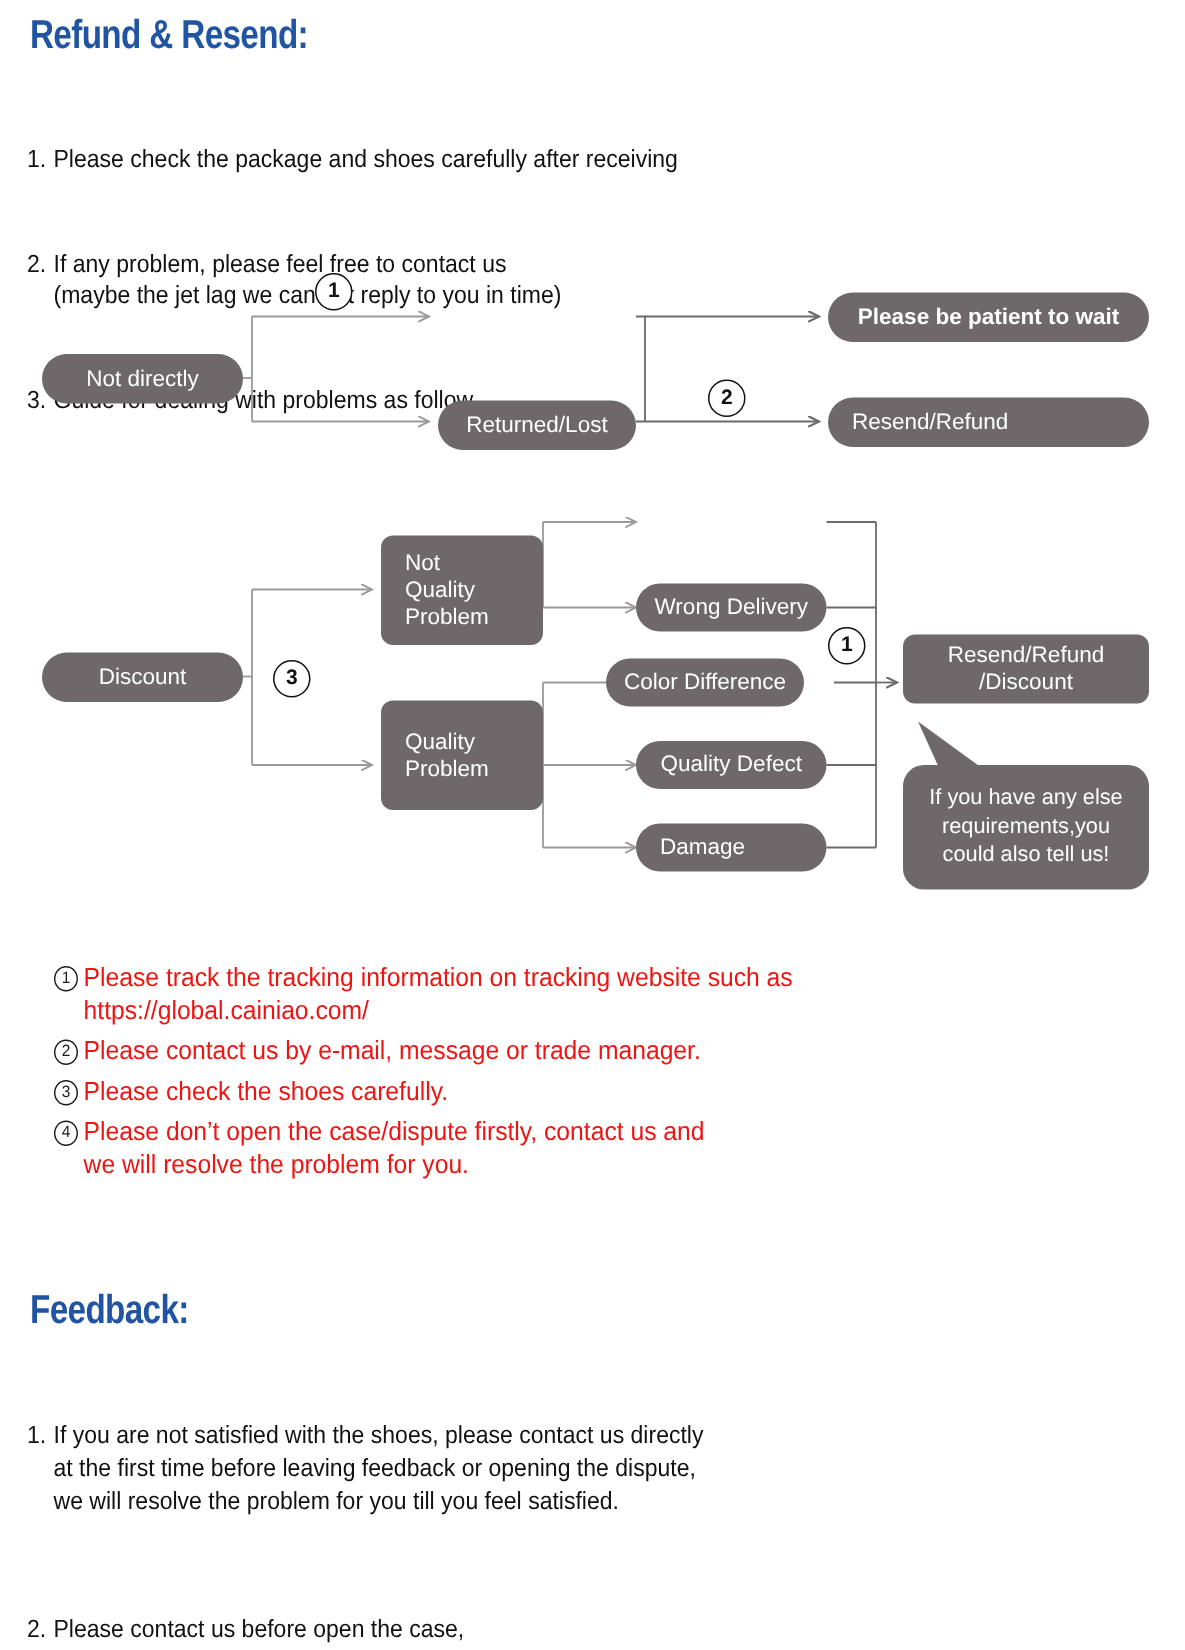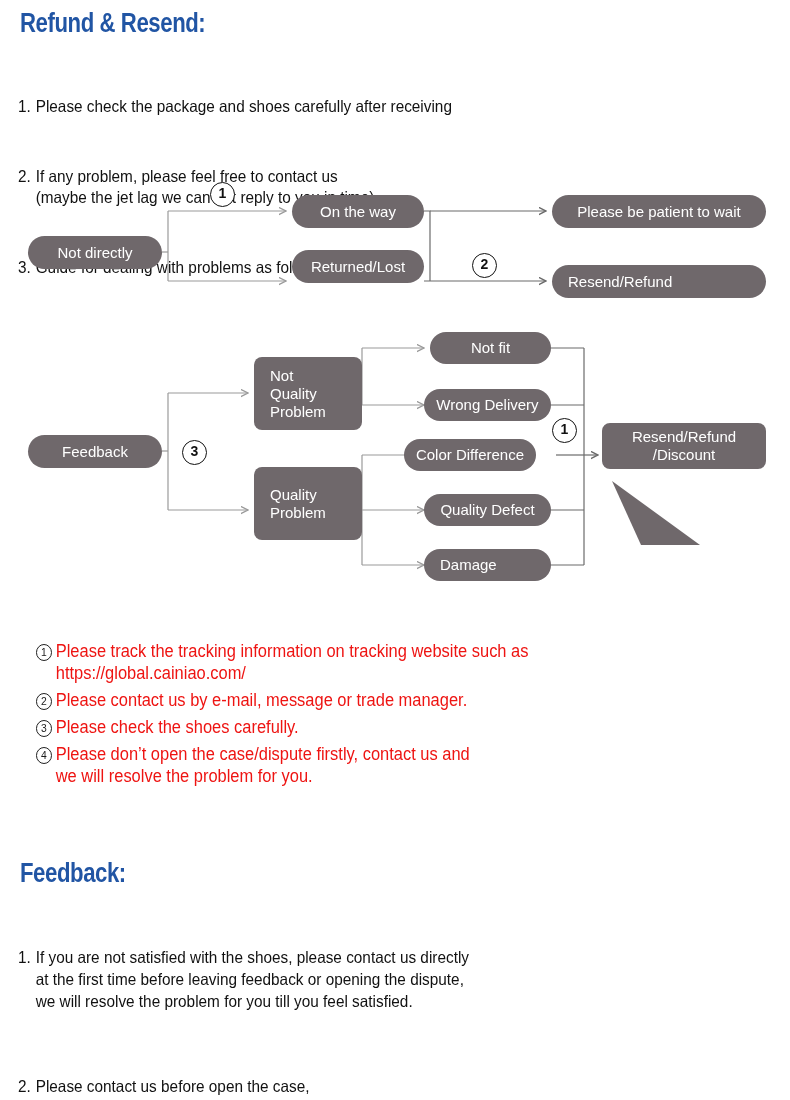--- a/index.html
+++ b/index.html
@@ -125,57 +125,58 @@
     <path d="M556,455 L584,455" stroke="#6b6b6b" stroke-width="1.2" fill="none"></path>
     <path d="M551,510 L584,510" stroke="#6b6b6b" stroke-width="1.2" fill="none"></path>
     <path d="M551,565 L584,565" stroke="#6b6b6b" stroke-width="1.2" fill="none"></path>
     <path d="M584,455 L598,455" stroke="#6b6b6b" stroke-width="1.2" fill="none" marker-end="url(#ahd)"></path>
 
     <path d="M612,481 L700,545 L641,545 Z" fill="#6f686b"></path>
   </svg>
 
   <div class="node pill" id="n-not-received" style="left:28px;top:236px;width:134px;height:33px;">Not directly</div>
 
-  <div class="node pill" id="n-on-the-way" style="left:292px;top:195px;width:132px;height:33px;">On the way</div>
-
-  <div class="node pill" id="n-returned-lost" style="left:292px;top:250px;width:132px;height:33px;">Returned/Lost</div>
-
-  <div class="node pill" id="n-be-patient" style="left:552px;top:195px;width:214px;height:33px;">Please be patient to wait</div>
+
+  <div class="node pill" id="n-returned-lost" style="left:292px;top:267px;width:132px;height:33px;">Returned/Lost</div>
+
+  <div class="node pill" id="n-be-patient" style="left:552px;top:195px;width:214px;height:33px;font-weight:bold;">Please be patient to wait</div>
 
   <div class="node pill left-text" id="n-resend-refund" style="left:552px;top:265px;width:214px;height:33px;">Resend/Refund</div>
 
   <div class="step" style="left:210px;top:182px;">1</div>
   <div class="step" style="left:472px;top:253px;">2</div>
 
-  <div class="node pill" id="n-received" style="left:28px;top:435px;width:134px;height:33px;">Feedback</div>
+  <div class="node pill" id="n-received" style="left:28px;top:435px;width:134px;height:33px;">Discount</div>
 
   <div class="step" style="left:182px;top:440px;">3</div>
 
   <div class="node rrect left-text" id="n-not-quality" style="left:254px;top:357px;width:108px;height:73px;white-space:pre-line;">Not
 Quality
 Problem</div>
 
   <div class="node rrect left-text" id="n-quality" style="left:254px;top:467px;width:108px;height:73px;white-space:pre-line;">Quality
 Problem</div>
 
-  <div class="node pill" id="n-not-fit" style="left:430px;top:332px;width:121px;height:32px;">Not fit</div>
 
   <div class="node pill" id="n-wrong-delivery" style="left:424px;top:389px;width:127px;height:32px;">Wrong Delivery</div>
 
   <div class="node pill" id="n-color-difference" style="left:404px;top:439px;width:132px;height:32px;">Color Difference</div>
 
   <div class="node pill" id="n-quality-defect" style="left:424px;top:494px;width:127px;height:32px;">Quality Defect</div>
 
   <div class="node pill left-text" id="n-damage" style="left:424px;top:549px;width:127px;height:32px;">Damage</div>
 
   <div class="step" style="left:552px;top:418px;">1</div>
 
   <div class="node rrect" id="n-resend-discount" style="left:602px;top:423px;width:164px;height:46px;white-space:pre-line;">Resend/Refund
 /Discount</div>
 
+  <div id="bubble" style="left:602px;top:510px;width:164px;height:83px;white-space:pre-line;">If you have any else
+requirements,you
+could also tell us!</div>
 
   <div id="red-list">
     <div class="red-item">
       <span class="red-num"><span class="circ">1</span></span>
       <span class="red-body">Please track the tracking information on tracking website such as
 https://global.cainiao.com/</span>
     </div>
     <div class="red-item">
       <span class="red-num"><span class="circ">2</span></span>
       <span class="red-body">Please contact us by e-mail, message or trade manager.</span>

